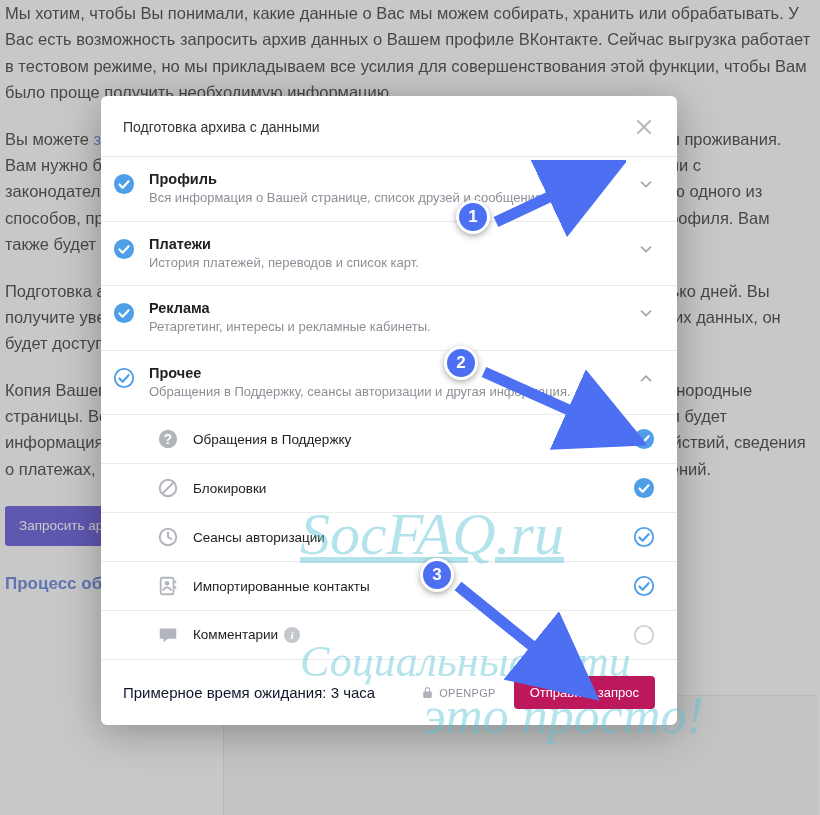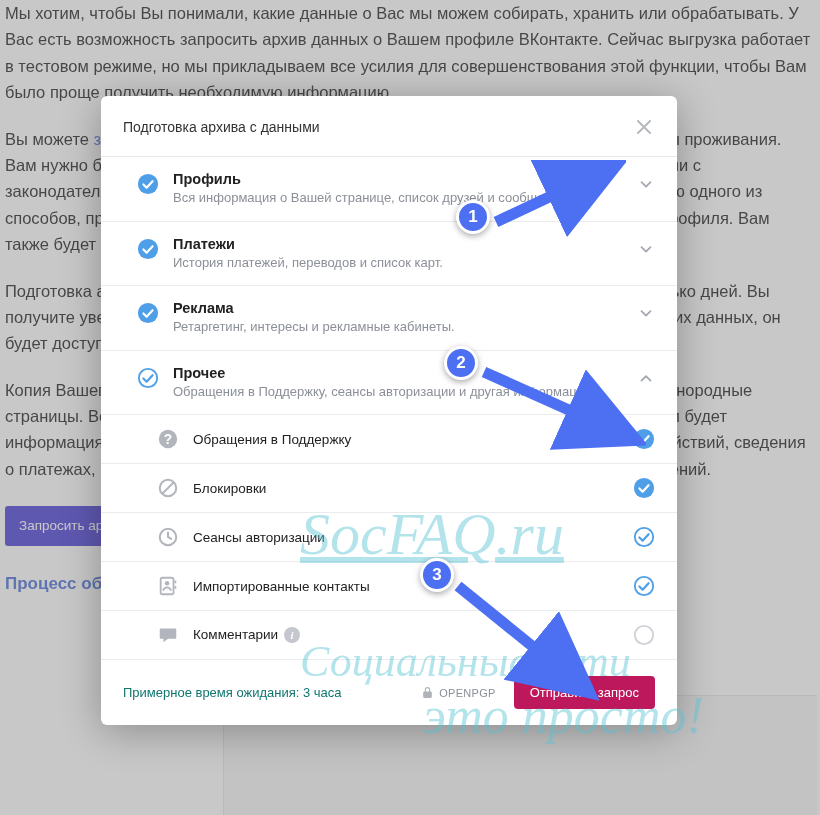--- a/index.html
+++ b/index.html
@@ -66,21 +66,21 @@
   .close-x {
     color: #b6b9bf;
     font-size: 22px;
     line-height: 1;
     cursor: pointer;
     padding: 2px 4px;
   }
   .section {
     display: flex;
     align-items: flex-start;
-    padding: 14px 22px 14px 36px;
+    padding: 14px 22px 14px 12px;
     border-bottom: 1px solid #eaebee;
   }
   .section .check {
     flex: 0 0 22px;
     width: 22px; height: 22px;
     margin-right: 14px;
     margin-top: 2px;
   }
   .section .txt { flex: 1; }
   .section .title {
@@ -138,22 +138,22 @@
     font-family: Georgia, serif;
   }
   .footer {
     display: flex;
     align-items: center;
     padding: 16px 22px;
     gap: 18px;
   }
   .footer .eta {
     flex: 1;
-    font-size: 13px;
-    color: #0f766e;
+    font-size: 15px;
+    color: #0f172a;
   }
   .footer .pgp {
     display: flex;
     align-items: center;
     font-size: 11px;
     color: #8b8f97;
     letter-spacing: 0.3px;
   }
   .footer .pgp svg { margin-right: 5px; }
   .footer .submit {

